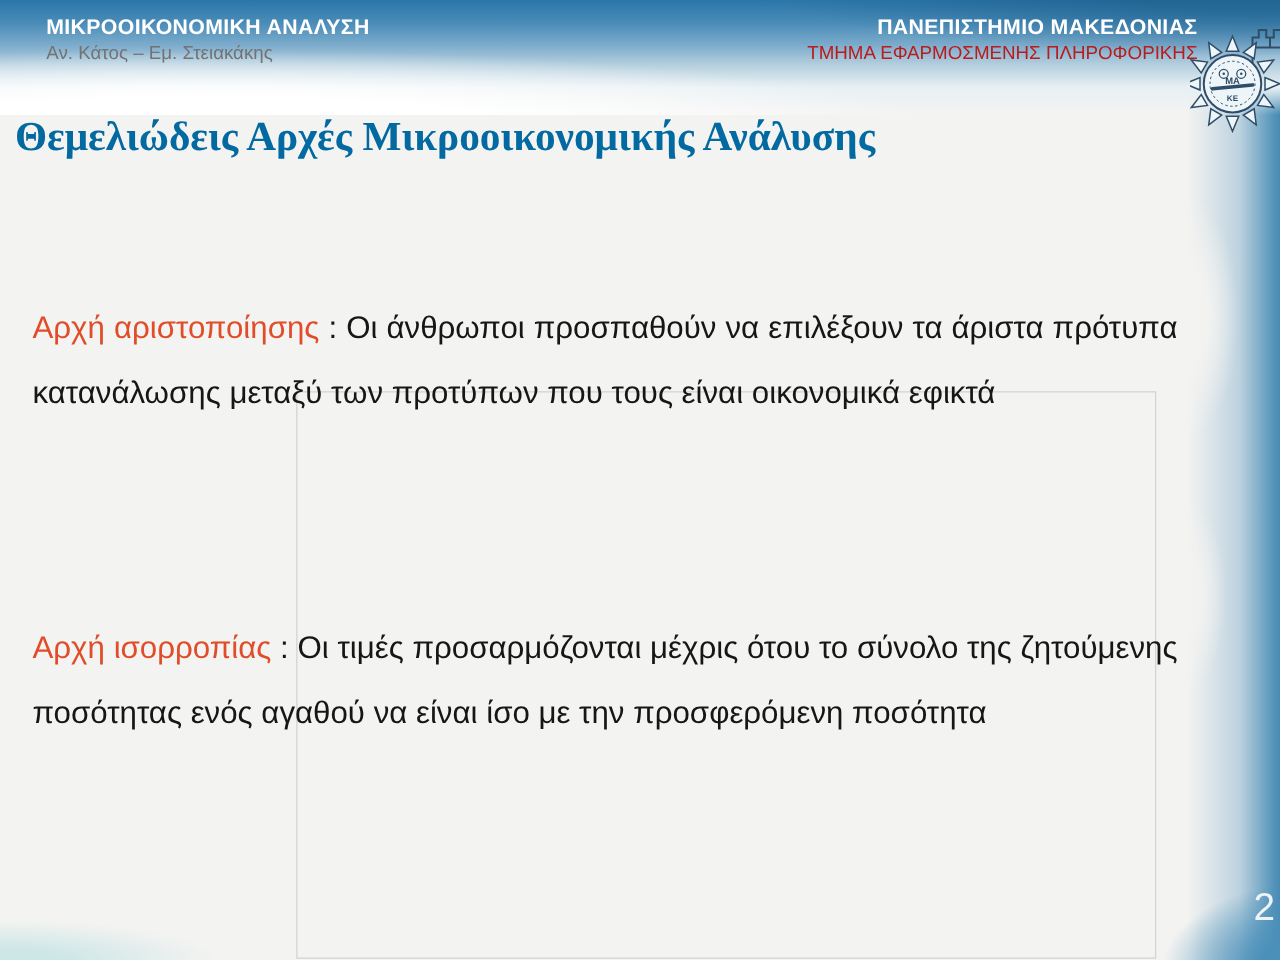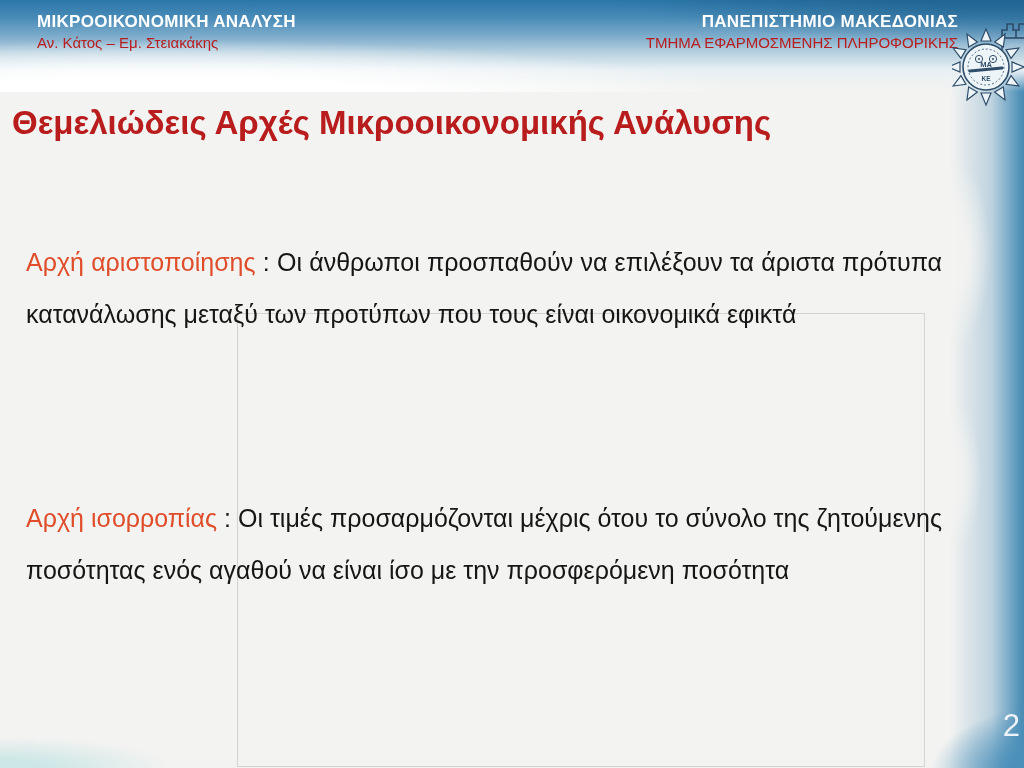--- a/index.html
+++ b/index.html
@@ -33,37 +33,38 @@
     position:absolute;top:0;left:0;width:1024px;height:92px;
     background:
       radial-gradient(65% 95% at 100% -10%, rgba(23,88,132,.55) 20%, rgba(23,88,132,0) 62%),
       radial-gradient(95% 120% at 16% 118%, #ffffff 28%, rgba(255,255,255,0) 62%),
       linear-gradient(180deg, #2b76a9 0%, #4a8cb8 20%, #7fadcc 40%, #b9d2e0 58%, #e8f0f4 76%, rgba(243,243,241,0) 100%);
   }
 
   
   .hdr-left{position:absolute;left:37px;top:11px;color:#fff;line-height:1.25;}
   .hdr-left .l1{font-size:17px;font-weight:bold;letter-spacing:.3px;}
-  .hdr-left .l2{font-size:15px;color:#b91c1c;margin-top:2px;}
+  .hdr-left .l2{font-size:15px;color:#737373;margin-top:2px;}
   .hdr-right{position:absolute;right:84px;top:11px;text-align:right;color:#fff;line-height:1.25;}
   .hdr-right .l1{font-size:17px;font-weight:bold;letter-spacing:.3px;}
   .hdr-right .l2{font-size:15px;color:#b91c1c;margin-top:2px;}
 
   
   .logo{position:absolute;right:6px;top:17px;width:84px;height:96px;}
 
   
   .placeholder-box{
     position:absolute;left:237px;top:313px;width:686px;height:452px;
     border:1px solid rgba(160,160,160,.38);
   }
   .slide-title{
-    position:absolute;left:12px;top:104px;width:940px;
-    font-size:33px;font-weight:bold;color:#b91c1c;
+    position:absolute;left:12px;top:92px;width:940px;
+    font-size:33px;font-weight:bold;color:#0369a1;
     letter-spacing:0;
+    font-family:Liberation Serif, serif;
   }
   .para{
     position:absolute;left:26px;width:916px;
     font-size:25px;line-height:52px;color:#161616;
     text-align:justify;
   }
   .para .lead{color:#e04d2a;}
   .para-1{top:236px;}
   .para-2{top:492px;}
   .page-number{

